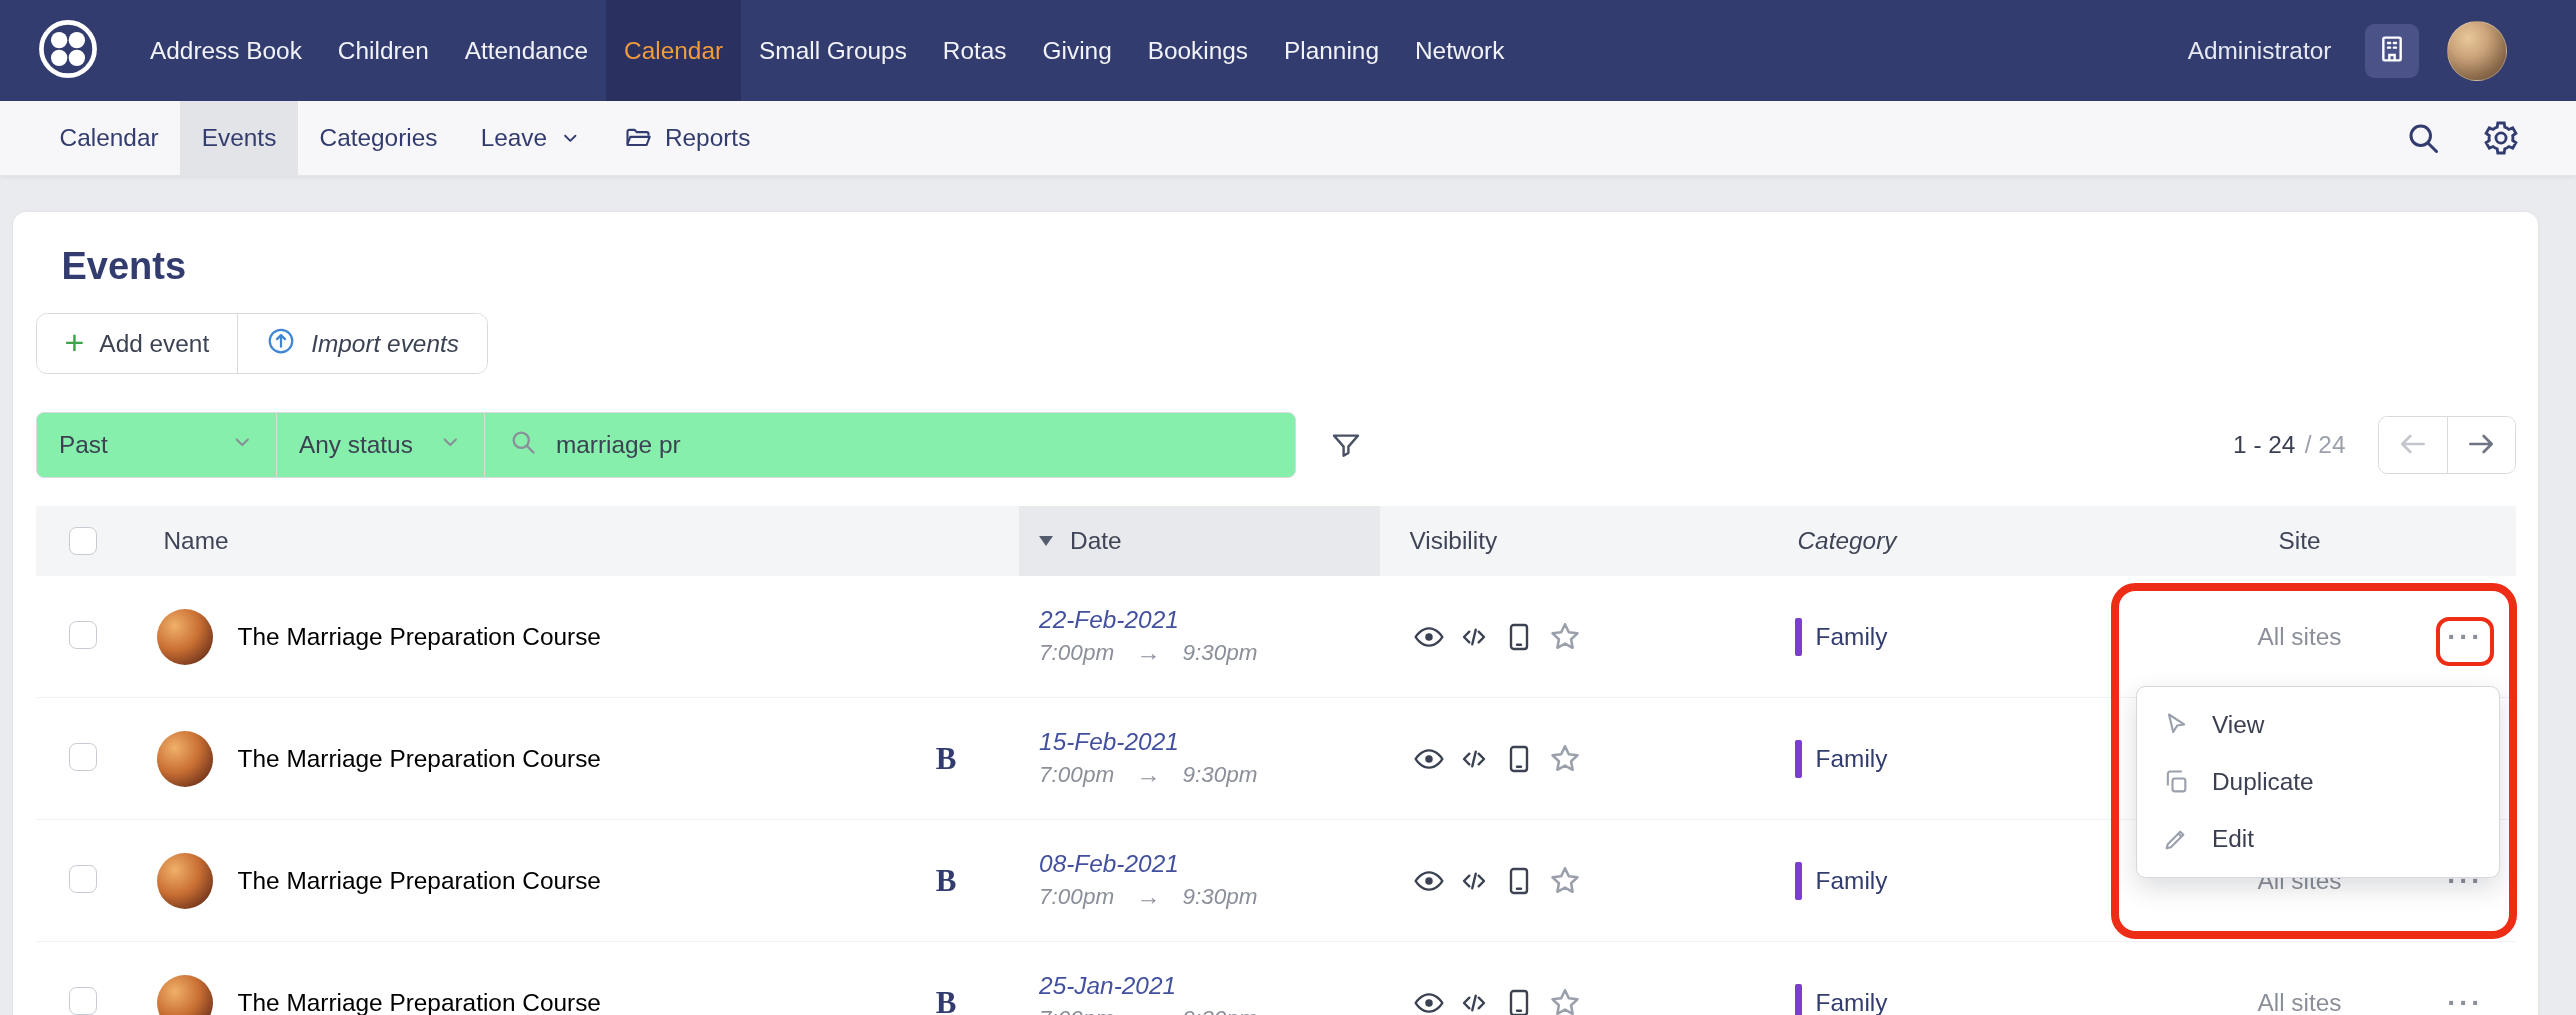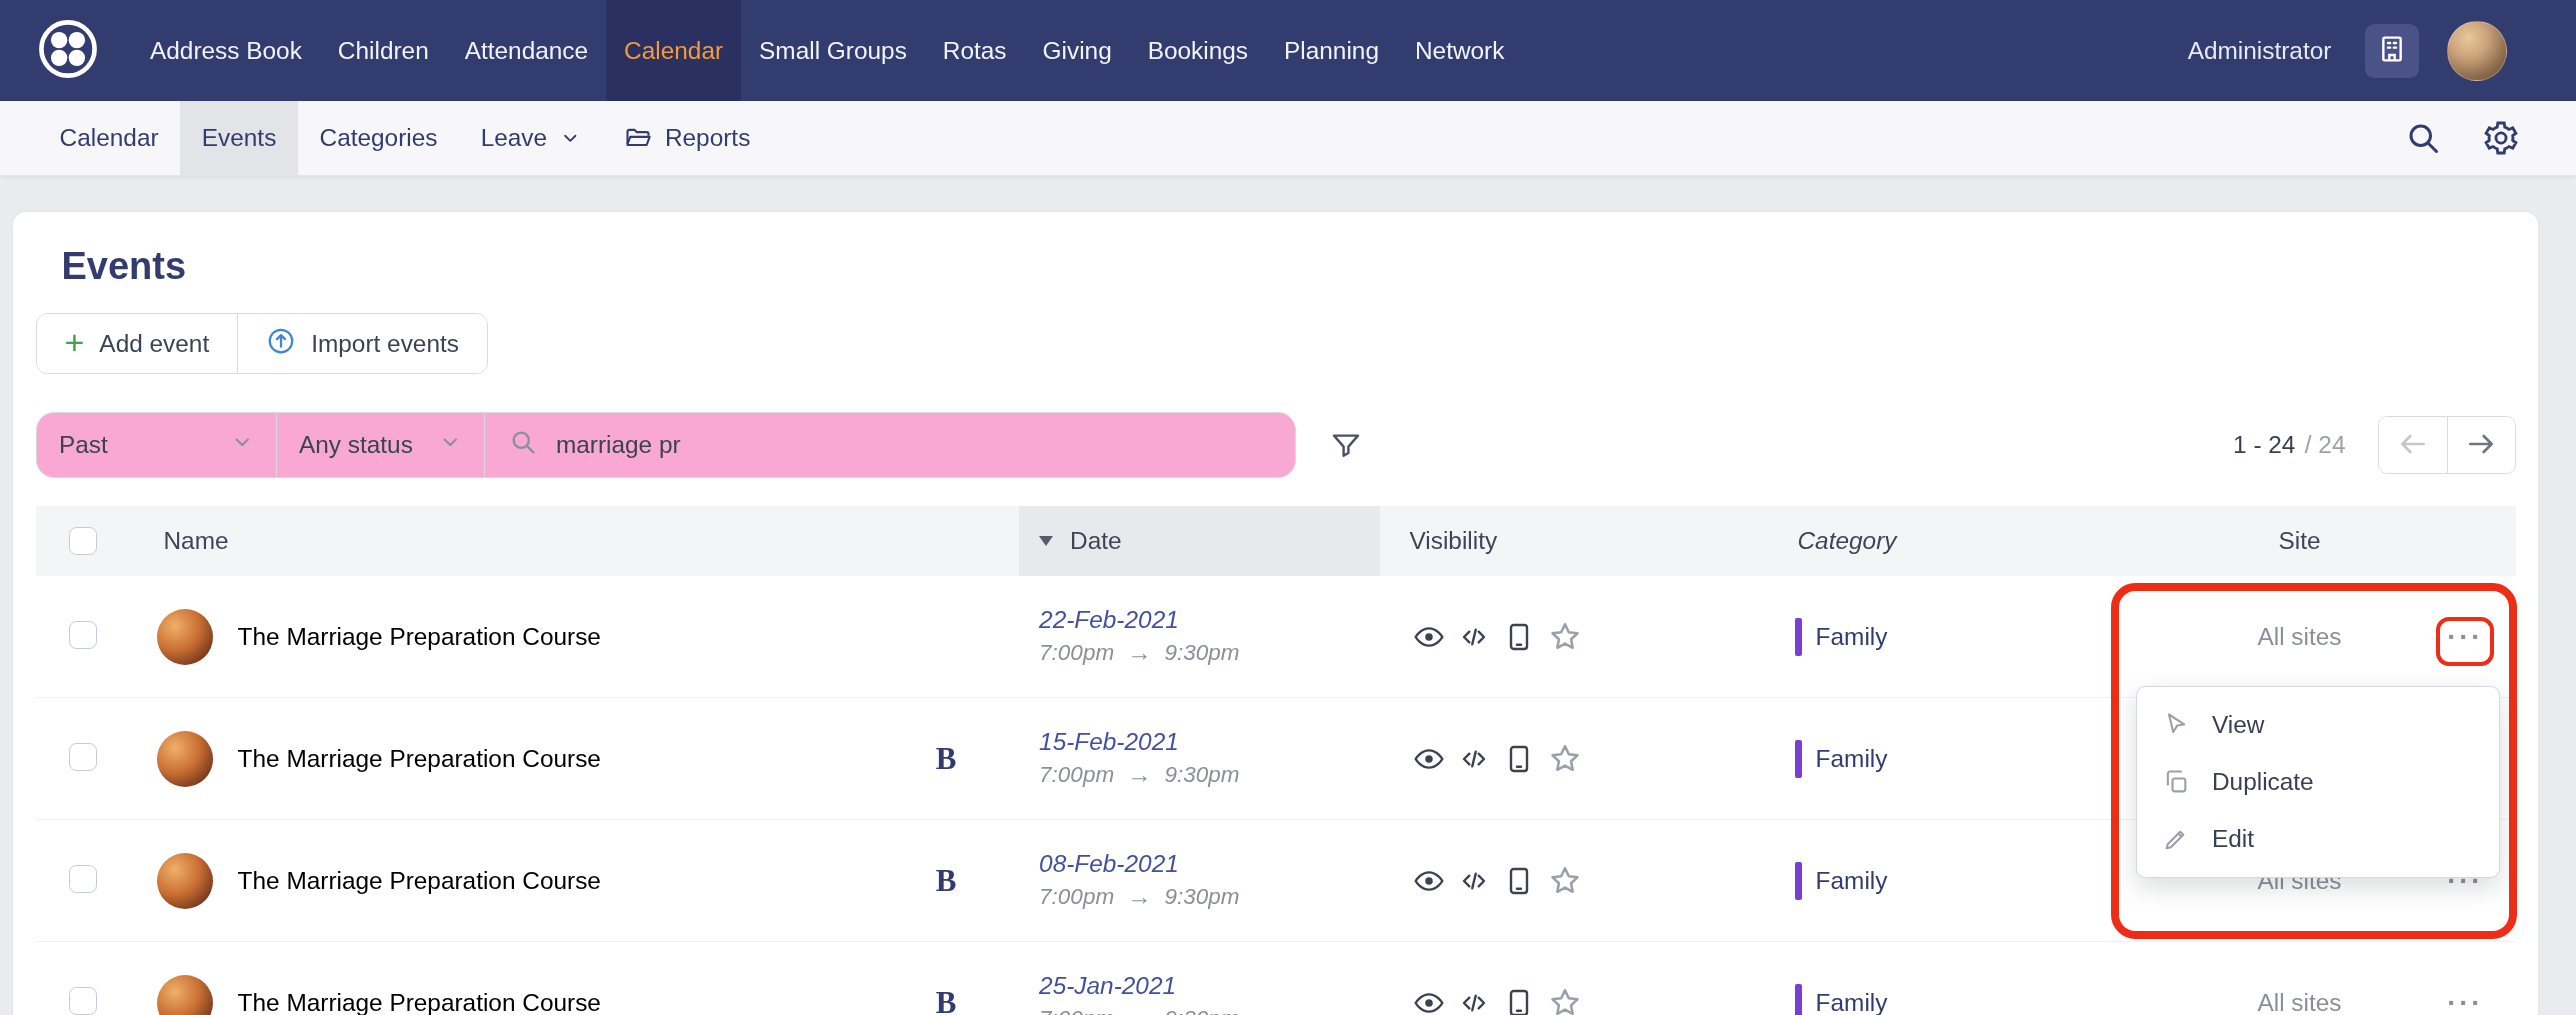--- a/index.html
+++ b/index.html
@@ -33,26 +33,26 @@
 
   
   .content { position:relative; height:839px; }
   .card { position:absolute; left:13px; top:36px; width:2525px; height:1313px; background:#fff;
           border-radius:13px; box-shadow:0 0.9px 2.8px rgba(20,24,40,.07); padding:32px 22.5px 0 22.5px; }
   .page-title { font-size:38px; line-height:45px; font-weight:700; color:#333c6e; margin-left:26px; }
 
   .btn-group { display:inline-flex; margin-top:24.4px; border:1.9px solid #d9dade; border-radius:11.3px; overflow:hidden; background:#fff; }
   .btn { display:flex; align-items:center; gap:15px; padding:0 28px; height:59px; font-size:24.4px; color:#3b4252;
          background:#fff; border:none; cursor:pointer; font-family:inherit; }
-  .btn + .btn { border-left:1.9px solid #d9dade; }
+  .btn + .btn { border-left:1.9px solid #d9dade;font-style:italic; }
   .plus-glyph { color:#3da44a; font-size:34px; font-weight:500; line-height:1; margin-top:-3.8px; }
 
   .filter-row { display:flex; align-items:center; margin-top:38px; }
   .filter-control { display:flex; align-items:stretch; height:66px; width:1260px; border:1.9px solid #d9dade;
-                    border-radius:18px; overflow:hidden; background:#f9a8d4; }
+                    border-radius:8px; overflow:hidden; background:#86efac; }
   .fselect { display:flex; align-items:center; justify-content:space-between; padding:0 22.5px; font-size:24.4px;
              color:#3b4252; border-right:1.9px solid #d9dade; cursor:pointer; }
   .fselect.period { width:240px; }
   .fselect.status { width:208px; }
   .fsearch { flex:1; display:flex; align-items:center; gap:19px; padding:0 24.4px; font-size:24.4px; color:#3b4252; cursor:text; }
   .funnel { margin-left:34px; display:flex; align-items:center; cursor:pointer; }
   .pag { margin-left:auto; display:flex; align-items:center; font-size:24.4px; color:#3a3f51; }
   .pag .muted { color:#9ba0ab; margin-left:9.4px; }
   .pag-btns { display:flex; margin-left:32px; border:1.9px solid #d9dade; border-radius:9.4px; overflow:hidden; background:#fff; }
   .pag-btn { width:68px; height:56px; display:flex; align-items:center; justify-content:center; cursor:pointer; background:#fff; border:none; }
@@ -74,21 +74,21 @@
   .brow { height:122px; border-bottom:1.9px solid #f0f1f4; background:#fff; }
   .checkbox { width:28px; height:28px; border:1.9px solid #c6cad2; border-radius:7.5px; background:#fff; display:inline-block; cursor:pointer; }
   .c-check { padding-left:33px; }
   .c-name { display:flex; align-items:center; min-width:0; }
   .thumb { width:56px; height:56px; border-radius:50%; margin-left:19.7px; flex-shrink:0;
            background: radial-gradient(circle at 32% 30%, #f0b06a 0%, #c96f33 45%, #7a3a1e 78%, #45220f 100%); }
   .ename { margin-left:24.4px; font-size:24.4px; color:#000000; cursor:pointer; text-decoration:none; white-space:nowrap; }
   .badge-b { margin-left:auto; margin-right:62px; font-family:"Liberation Serif", serif; font-weight:700; font-size:31px; color:#333c6e; }
   .c-date { padding-left:20.6px;font-style:italic; }
   .edate { font-size:24.4px; color:#42509e; cursor:pointer; text-decoration:none; display:inline-block; }
-  .etime { margin-top:5px; font-size:22.5px; color:#8a8f99; display:flex; align-items:center; }
+  .etime { margin-top:5px; font-size:22.5px; color:#8a8f99; display:flex; align-items:center;gap:9px; }
   .etime .arrow { margin:0 13px; font-size:24.4px; color:#8a8f99; }
   .c-vis { display:flex; align-items:center; gap:13px; padding-left:33px; }
   .vis-icon { display:flex; align-items:center; }
   .c-cat { display:flex; align-items:center; }
   .catbar { width:6.6px; height:38px; border-radius:1.9px; margin-left:22.5px; background:#7a3fd1; }
   .catlabel { margin-left:14px; font-size:24.4px; font-weight:500; color:#333c6e; }
   .c-site { position:relative; height:100%; display:flex; align-items:center; justify-content:center; padding-right:64px; }
   .site-label { font-size:24.4px; color:#8a8f99; }
   .row-menu { position:absolute; right:32px; top:50%; transform:translateY(-50%); font-size:28px; font-weight:700;
               letter-spacing:2.8px; color:#8a8f99; cursor:pointer; line-height:1; }

